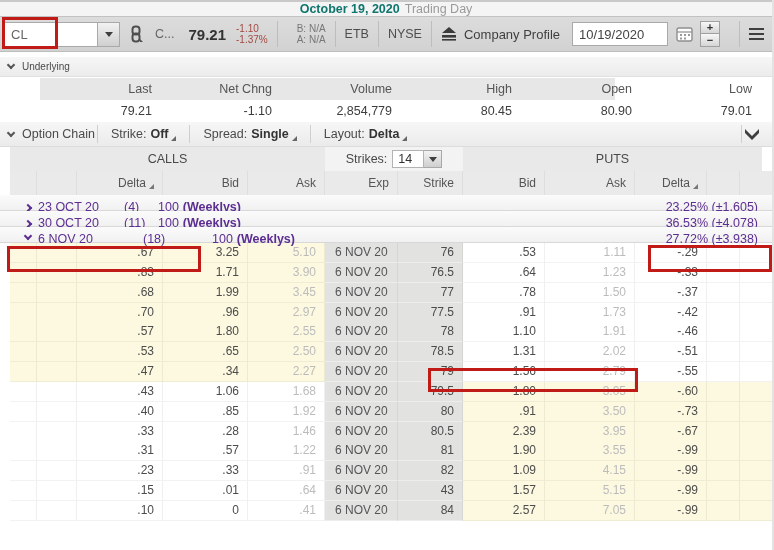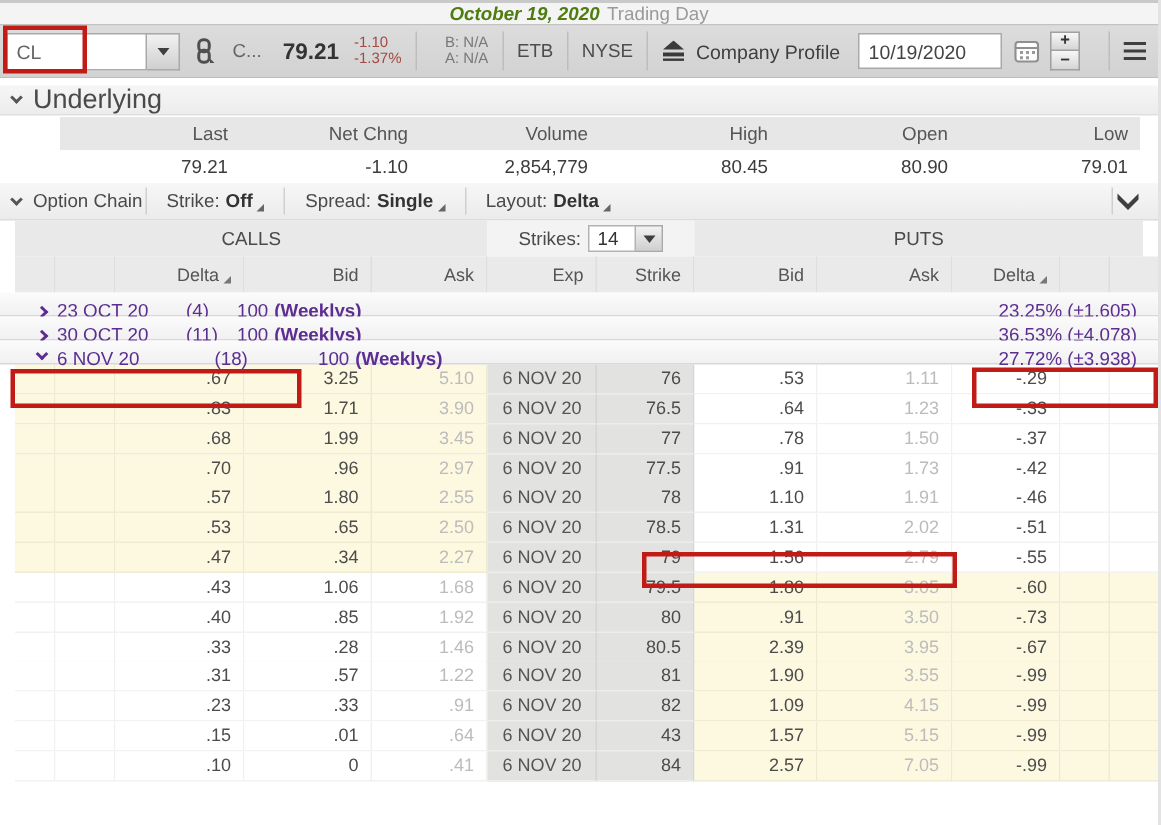--- a/index.html
+++ b/index.html
@@ -8,21 +8,21 @@
     position:relative; width:774px; height:550px; overflow:hidden;
     background:#fff; font-family:"Liberation Sans", sans-serif; color:#4a4a4a;
     border-right:2px solid #e3e3e3;
   }
   
   .title-bar {
     height:16px; background:#f4f4f4; border-top:2px solid #c9c9c9;
     display:flex; justify-content:center; align-items:center; gap:5px;
     font-size:12.5px;
   }
-  .title-date { font-weight:bold; color:#4d7c0f;font-style:italic; }
+  .title-date { font-weight:bold; color:#0f766e; }
   .title-suffix { color:#9a9a9a; }
   
   .toolbar {
     height:36px; background:linear-gradient(#dcdcdc,#d2d2d2);
     border-top:1px solid #c2c2c2; border-bottom:1px solid #bdbdbd;
     display:flex; align-items:center; padding:0 4px; font-size:12.5px; color:#444;
   }
   .symbol-combo { display:flex; height:25px; }
   .symbol-input {
     width:94px; height:25px; border:1px solid #a9a9a9; background:#fff;
@@ -54,29 +54,29 @@
     width:20px; height:13px; font-size:11px; line-height:9px; font-weight:bold; color:#333;
     border:1px solid #a0a0a0; background:linear-gradient(#f7f7f7,#d5d5d5); cursor:pointer; padding:0;
   }
   .stepper button + button { border-top:none; }
   .toolbar .spacer { flex:1; }
   .menu-icon { margin-right:4px; cursor:pointer; }
   
   .gap5 { height:5px; background:#fff; }
   .section-bar {
     height:20px; background:linear-gradient(#f6f6f6,#ececec); border-bottom:1px solid #e0e0e0;
-    display:flex; align-items:center; font-size:18px; color:#4a4a4a; padding-left:8px;text-align:right;
+    display:flex; align-items:center; font-size:10px; color:#4a4a4a; padding-left:8px;text-align:right;
   }
   .chev { display:inline-block; width:6px; height:6px; border-style:solid; border-color:#555; border-width:0 2px 2px 0; }
   .chev.down { transform:rotate(45deg); margin-top:-3px; }
   .chev.right { transform:rotate(-45deg); }
   .chev.purple { border-color:#5c2e91; }
   .sec-label { margin-left:8px; }
   
-  .und-grid { display:grid; grid-template-columns:120px 120px 120px 120px 120px 120px; margin-left:40px; width:720px; }
+  .und-grid { display:grid; grid-template-columns:120px 120px 120px 120px 120px 120px; margin-left:40px; width:575px; }
   .und-grid.headers { background:#e7e7e7; height:22px; margin-top:1px; }
   .und-grid.values { height:22px; background:#fff; }
   .und-cell { text-align:right; padding-right:8px; font-size:12.5px; line-height:22px; }
   .und-grid.headers .und-cell { color:#555; }
   .und-grid.values .und-cell { color:#3d3d3d; }
   
   .oc-bar {
     height:25px; background:linear-gradient(#f7f7f7,#ebebeb); border-bottom:1px solid #dcdcdc;
     display:flex; align-items:center; font-size:12.5px; padding-left:8px;
   }

